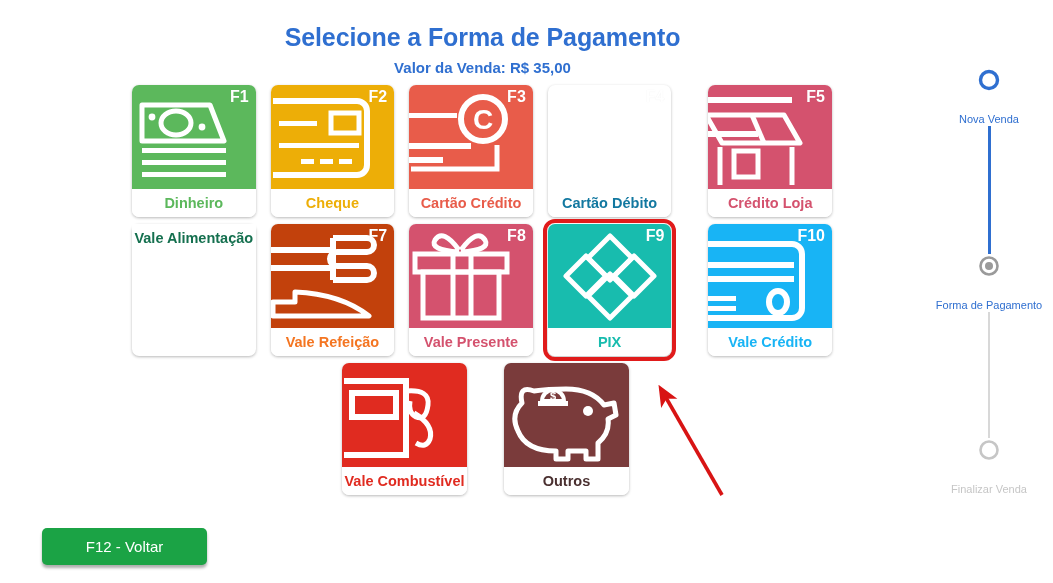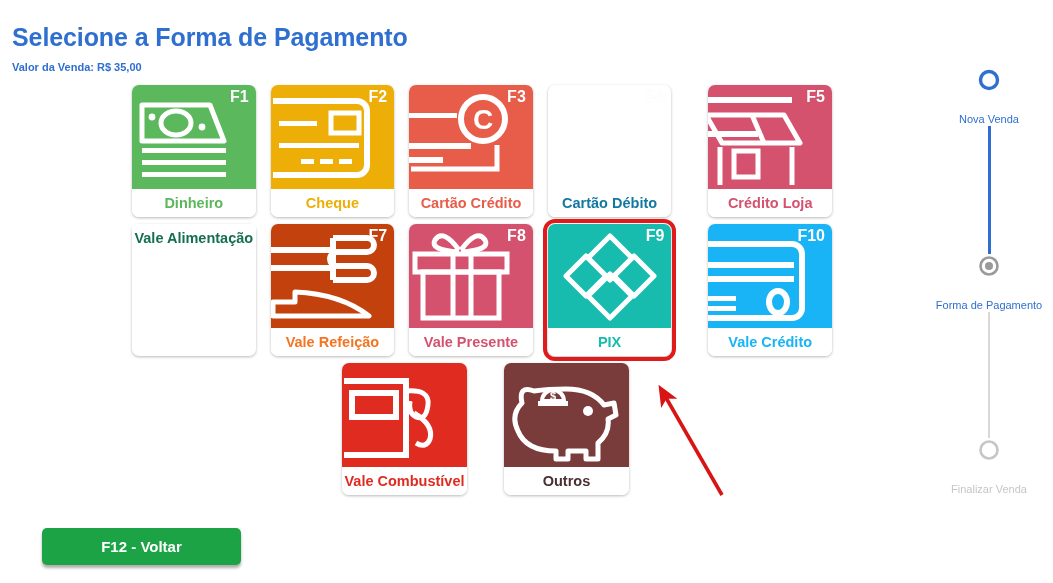--- a/index.html
+++ b/index.html
@@ -5,27 +5,27 @@
   * { box-sizing: border-box; margin: 0; padding: 0; }
   html, body {
     width: 1053px; height: 583px;
     background: #ffffff;
     font-family: "Liberation Sans", sans-serif;
     overflow: hidden;
   }
   #root { position: relative; width: 1053px; height: 583px; }
 
   
-  .header { position: absolute; left: 12px; top: 22px; width: 965px; }
+  .header { position: absolute; left: 0; top: 22px; width: 965px; text-align: center; }
   .title {
     font-size: 25px; font-weight: bold; color: #2f6fd0;
     letter-spacing: -0.1px; line-height: 30px;
   }
   .subtitle {
-    font-size: 11px; font-weight: bold; color: #2f6fd0;
+    font-size: 15px; font-weight: bold; color: #2f6fd0;
     margin-top: 5px; line-height: 21px;
   }
 
   
   .grid { position: absolute; left: 132px; top: 85px; width: 700px; }
   .row { display: flex; gap: 0px; margin-bottom: 7px; }
   .row.r3 { margin-left: 210px; }
 
   .tile {
     position: relative;
@@ -58,24 +58,24 @@
     font-size: 14.5px; font-weight: bold;
     background: #ffffff;
     border-radius: 0 0 7px 7px;
     white-space: nowrap;
     overflow: hidden;
   }
 
   
   .back-btn {
     position: absolute; left: 42px; top: 528px;
-    width: 199px; height: 37px;
+    width: 165px; height: 37px;
     background: #1ba345;
     border: none; border-radius: 5px;
-    color: #ffffff; font-size: 15px; font-weight: bold;
+    color: #ffffff; font-size: 15px; font-weight: normal;
     font-family: "Liberation Sans", sans-serif;
     box-shadow: 0 3px 3px rgba(0,0,0,0.32);
     cursor: pointer;
   }
 
   
   .stepper { position: absolute; left: 925px; top: 68px; width: 128px; }
   .step { position: relative; text-align: center; }
   .step-dot { display: block; margin: 0 auto; }
   .step-label {

